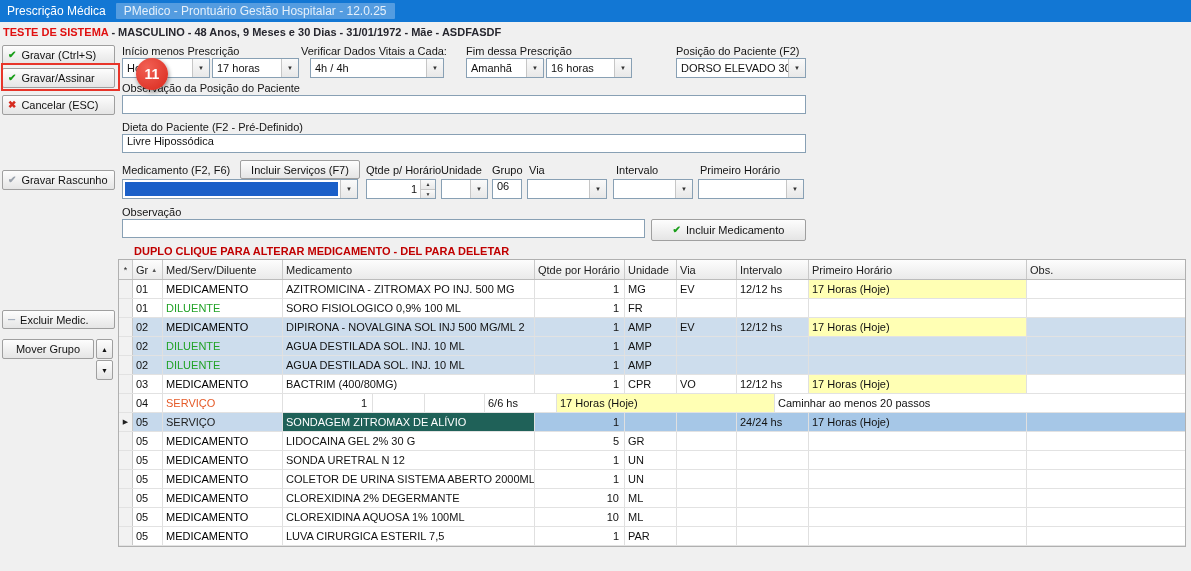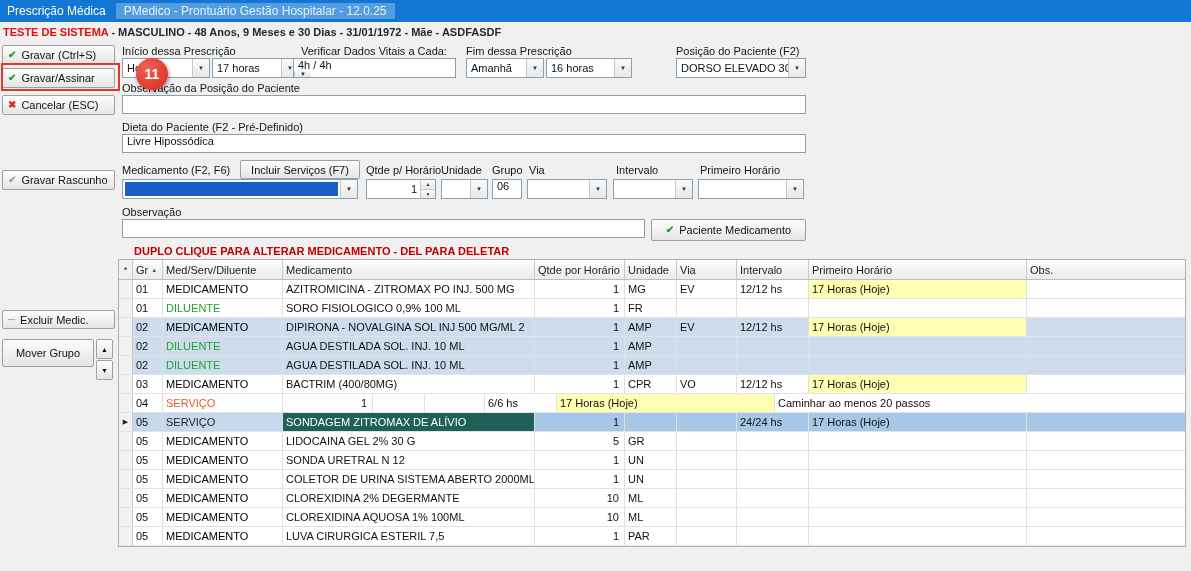--- a/index.html
+++ b/index.html
@@ -108,49 +108,49 @@
     <span>Cancelar (ESC)</span>
   </div>
   <div class="btn" style="left:2px;top:170px;width:113px;height:20px;">
     <span class="ic ic-gray">✔</span>
     <span>Gravar Rascunho</span>
   </div>
   <div class="btn" style="left:2px;top:310px;width:113px;height:19px;">
     <span class="ic ic-blue">─</span>
     <span>Excluir Medic.</span>
   </div>
-  <div class="btn btn-center" style="left:2px;top:339px;width:92px;height:28px;">
+  <div class="btn btn-center" style="left:2px;top:339px;width:92px;height:20px;">
     <span>Mover Grupo</span>
   </div>
   <div class="btn btn-center" style="left:96px;top:339px;width:17px;height:20px;font-size:7px;">
     <span>▲</span>
   </div>
   <div class="btn btn-center" style="left:96px;top:360px;width:17px;height:20px;font-size:7px;">
     <span>▼</span>
   </div>
 
   <div class="annot-rect"></div>
   <div class="badge">
     <span>11</span>
   </div>
 
-  <div class="lbl" style="left:122px;top:45px;">Início dessa Prescrição</div>
+  <div class="lbl" style="left:122px;top:45px;">Início menos Prescrição</div>
   <div class="lbl" style="left:301px;top:45px;">Verificar Dados Vitais a Cada:</div>
   <div class="lbl" style="left:466px;top:45px;">Fim dessa Prescrição</div>
   <div class="lbl" style="left:676px;top:45px;">Posição do Paciente (F2)</div>
 
   <div class="combo" style="left:122px;top:58px;width:88px;">
     <span class="val">Hoje</span>
     <span class="dd">▼</span>
   </div>
   <div class="combo" style="left:212px;top:58px;width:87px;">
     <span class="val">17 horas</span>
     <span class="dd">▼</span>
   </div>
-  <div class="combo" style="left:293px;top:58px;width:163px;flex-direction:column;">
+  <div class="combo" style="left:310px;top:58px;width:134px;">
     <span class="val">4h / 4h</span>
     <span class="dd">▼</span>
   </div>
   <div class="combo" style="left:466px;top:58px;width:78px;">
     <span class="val">Amanhã</span>
     <span class="dd">▼</span>
   </div>
   <div class="combo" style="left:546px;top:58px;width:86px;">
     <span class="val">16 horas</span>
     <span class="dd">▼</span>
@@ -211,21 +211,21 @@
     <span class="val"></span>
     <span class="dd">▼</span>
   </div>
 
   <div class="lbl" style="left:122px;top:206px;">Observação</div>
   <div class="tbox" style="left:122px;top:219px;width:523px;">
     <span></span>
   </div>
   <div class="btn btn-center" style="left:651px;top:219px;width:155px;height:22px;">
     <span class="ic ic-green">✔</span>
-    <span>Paciente Medicamento</span>
+    <span>Incluir Medicamento</span>
   </div>
 
   <div class="warn" style="left:134px;top:245px;">DUPLO CLIQUE PARA ALTERAR MEDICAMENTO - DEL PARA DELETAR</div>
 
   <div class="grid">
     <div class="ghead">
       <div class="gc c0 gsel">
         <span>*</span>
       </div>
       <div class="gc c1">

